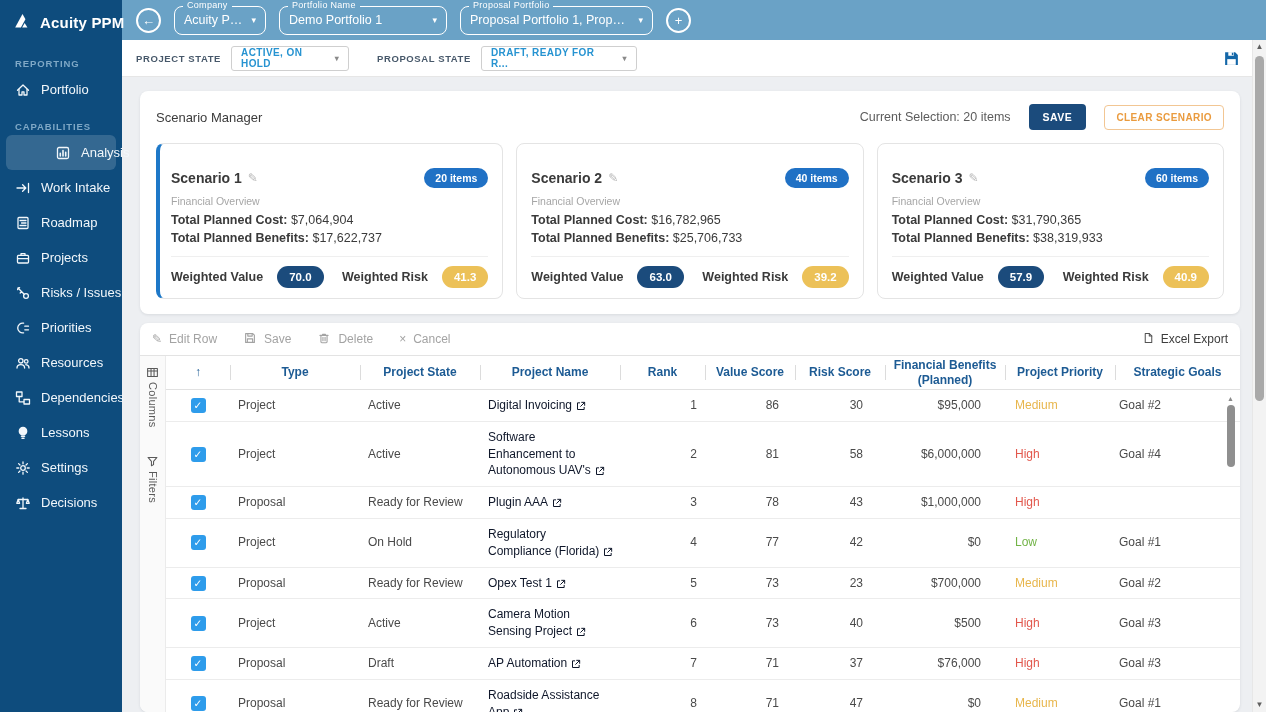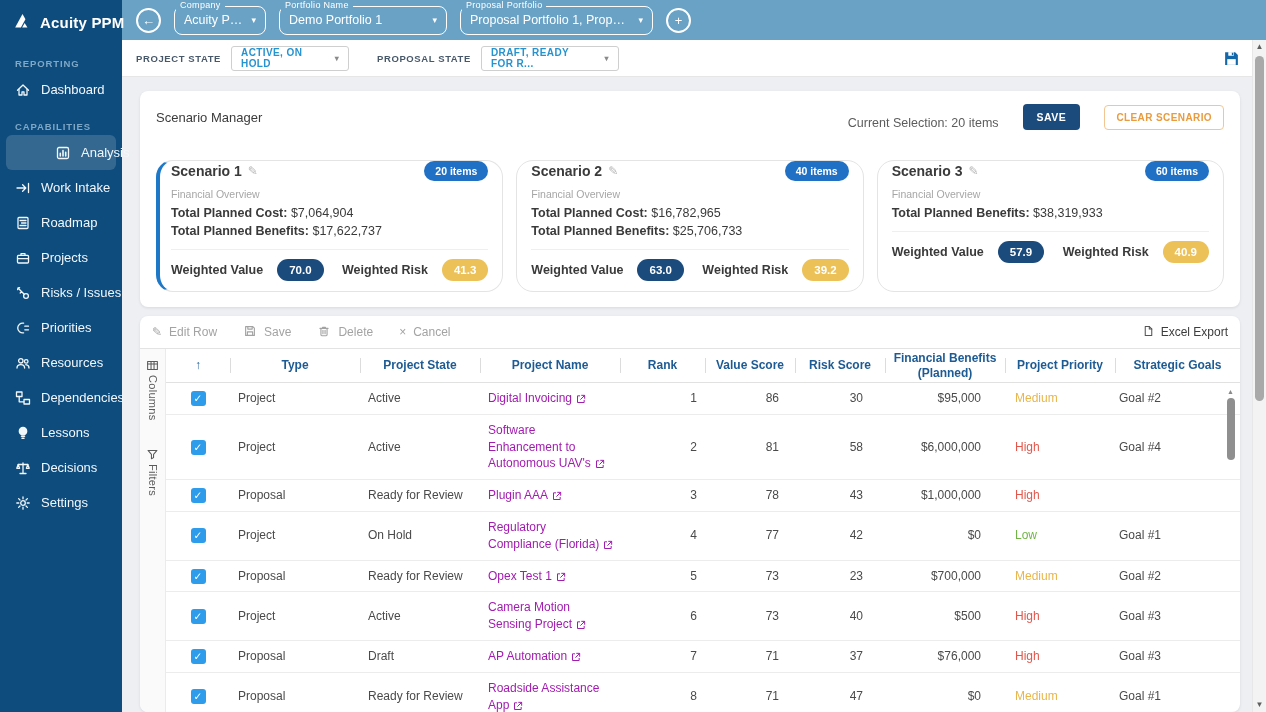--- a/index.html
+++ b/index.html
@@ -12,21 +12,21 @@
   .side-section { font-size:9.5px; font-weight:bold; letter-spacing:.9px; color:#7fa8c6; margin:14px 0 3px 15px; }
   .side-item { height:35px; display:flex; align-items:center; gap:10px; padding:0 8px; margin:0 6px; border-radius:6px; font-size:13px; color:#f2f7fb; cursor:pointer; white-space:nowrap; }
   .side-item.active { background:rgba(255,255,255,.16);padding-left:48px; }
   .side-item .ic { width:17px; height:17px; flex:0 0 17px; display:flex; align-items:center; justify-content:center; }
   .side-item svg { width:16px; height:16px; }
 
   
   .topbar { position:absolute; left:122px; top:0; right:0; height:40px; background:#6aa2c6; display:flex; align-items:center; padding:0 14px; gap:13px; z-index:4; }
   .circle-btn { width:25px; height:25px; border:2px solid #fff; border-radius:50%; color:#fff; display:flex; align-items:center; justify-content:center; font-size:13px; line-height:1; cursor:pointer; flex:0 0 auto; }
   .osel { position:relative; height:29px; border:1.5px solid #fff; border-radius:8px; color:#fff; display:flex; align-items:center; padding:0 9px; font-size:12.5px; cursor:pointer; }
-  .osel .flabel { position:absolute; top:-7px; left:1px; font-size:9px; background:#6aa2c6; padding:0 4px; color:#fff; letter-spacing:.3px; }
+  .osel .flabel { position:absolute; top:-7px; left:8px; font-size:9px; background:#6aa2c6; padding:0 4px; color:#fff; letter-spacing:.3px; }
   .osel .val { white-space:nowrap; overflow:hidden; text-overflow:ellipsis; }
   .osel .caret { margin-left:auto; padding-left:8px; font-size:9px; }
   .topbar-right { margin-left:auto; display:flex; align-items:center; gap:12px; }
   .bell-wrap { position:relative; width:22px; height:22px; color:#fff; }
   .bell-badge { position:absolute; top:-7px; left:9px; background:#e5473d; color:#fff; font-size:8.5px; font-weight:bold; border-radius:8px; padding:2px 4px; }
   .avatar { width:30px; height:30px; border-radius:50%; overflow:hidden; background:linear-gradient(#d5e2ec,#b9cad7); flex:0 0 30px; }
   .user-name { color:#fff; font-size:13.5px; }
 
   
   .filterbar { position:absolute; left:122px; top:40px; right:0; height:37px; background:#fff; border-bottom:1px solid #e6e6e6; display:flex; align-items:center; padding-left:14px; gap:10px; z-index:3; }
@@ -34,26 +34,26 @@
   .flt-select { height:25px; border:1px solid #cfcfcf; border-radius:3px; display:flex; align-items:center; padding:0 9px; gap:18px; font-size:10px; font-weight:bold; letter-spacing:.4px; color:#2693d1; cursor:pointer; }
   .flt-select .caret { color:#8a8a8a; font-size:8px; }
   .fb-save { position:absolute; right:26px; top:10px; width:17px; height:17px; color:#1467a8; cursor:pointer; }
 
   
   .main { position:absolute; left:122px; top:77px; right:0; bottom:0; padding:14px 26px 0 18px; display:flex; flex-direction:column; overflow:hidden; }
   .panel { background:#fff; border-radius:8px; box-shadow:0 1px 3px rgba(30,40,60,.1); }
   .panel1 { padding:13px 16px 15px; }
   .sm-head { display:flex; align-items:center; margin-bottom:13px; }
   .sm-title { font-size:13px; color:#3b3b3b; }
-  .sm-right { margin-left:auto; display:flex; align-items:flex-end; gap:24px; }
+  .sm-right { margin-left:auto; display:flex; align-items:center; gap:18px; }
   .cur-sel { font-size:12.5px; color:#5c5c5c; }
   .btn-save { background:#1b4b7c; color:#fff; font-size:10.5px; font-weight:bold; letter-spacing:.5px; border:none; border-radius:4px; padding:7px 14px; cursor:pointer; }
   .btn-clear { background:#fff; color:#ea9b3e; font-size:10px; font-weight:bold; letter-spacing:.4px; border:1px solid #f2c693; border-radius:4px; padding:6px 11px; cursor:pointer; }
   .cards { display:flex; gap:13px; }
-  .scard { flex:1; border:1px solid #e4e4e4; border-radius:17px; padding:0 14px 10px;margin-top:17px; }
+  .scard { flex:1; border:1px solid #e4e4e4; border-radius:8px; padding:24px 14px 10px; }
   .scard.selected { border-left:4px solid #1e78c8; padding-left:11px; }
   .sc-titlerow { display:flex; align-items:center; }
   .sc-name { font-size:14px; font-weight:bold; color:#3a3a3a; }
   .sc-pencil { color:#b5b5b5; font-size:12px; margin-left:6px; cursor:pointer; }
   .sc-badge { margin-left:auto; background:#2071c5; color:#fff; font-size:10.5px; font-weight:bold; border-radius:11px; padding:4px 11px; }
   .sc-fin { font-size:10.5px; color:#a6a6a6; margin:7px 0 4px; }
   .sc-line { font-size:12.5px; color:#3a3a3a; line-height:1.45; }
   .sc-line b { font-weight:bold; }
   .sc-foot { display:flex; align-items:center; margin-top:9px; padding-top:9px; border-top:1px solid #efefef; }
   .sc-wlabel { font-size:12.5px; font-weight:bold; color:#3a3a3a; }
@@ -81,21 +81,21 @@
   table.grid { border-collapse:collapse; table-layout:fixed; width:1074px; }
   table.grid th { position:relative; height:33px; font-size:12px; font-weight:bold; color:#1d5b94; text-align:center; border-bottom:1px solid #e1e1e1; padding:2px 4px; line-height:1.2; background:#fff; }
   table.grid th:not(:first-child)::before { content:""; position:absolute; left:0; top:9px; bottom:9px; width:1px; background:#dcdcdc; }
   th.sort-col { color:#2e75b6; font-size:13px; }
   th.goal-col { text-align:left; padding-left:38px; white-space:nowrap; overflow:hidden; }
   table.grid td { font-size:12px; color:#4a4a4a; border-top:1px solid #ececec; padding:7px 8px; vertical-align:middle; line-height:1.4; }
   table.grid tr:first-child td { border-top:none; }
   td.c-center { text-align:center; }
   td.c-right { text-align:right; }
   .cbx { width:15px; height:15px; background:#2e9ceb; border-radius:3px; margin:0 auto; color:#fff; font-size:10.5px; line-height:15px; text-align:center; cursor:pointer; }
-  a.plink { color:#a21caf; text-decoration:none; cursor:pointer; }
+  a.plink { color:#0f172a; text-decoration:none; cursor:pointer; }
   a.plink svg { width:10px; height:10px; margin-left:2px; vertical-align:-1px; }
   
   .inner-sb { position:absolute; top:33px; right:5px; bottom:0; width:9px; }
   .inner-sb .sb-up { color:#8a8a8a; font-size:7px; text-align:center; padding-top:6px; }
   .inner-sb .sb-thumb { width:8px; margin:3px auto 0; height:62px; background:#8f8f8f; border-radius:4px; }
 
   
   .page-sb { position:absolute; right:0; top:40px; bottom:0; width:14px; background:#f3f3f3; border-left:1px solid #e7e7e7; z-index:6; }
   .page-sb .arr { color:#5f5f5f; font-size:8px; text-align:center; height:14px; line-height:14px; cursor:pointer; }
   .page-sb .arr.down { position:absolute; bottom:0; left:0; right:0; }
@@ -114,21 +114,21 @@
   </div>
   <nav id="sidebar-nav">
       <div class="side-section">REPORTING</div>
       <div class="side-item">
         <span class="ic">
           <svg viewBox="0 0 16 16" width="100%" height="100%" fill="none" stroke="currentColor" stroke-width="1.3" stroke-linecap="round" stroke-linejoin="round">
             <path d="M2.5 8.2 8 3l5.5 5.2"></path>
             <path d="M4 7.5V13h3V9.8h2V13h3V7.5"></path>
           </svg>
         </span>
-        <span>Dashboard</span>
+        <span>Portfolio</span>
       </div>
       <div class="side-section">CAPABILITIES</div>
       <div class="side-item active">
         <span class="ic">
           <svg viewBox="0 0 16 16" width="100%" height="100%" fill="none" stroke="currentColor" stroke-width="1.3" stroke-linecap="round" stroke-linejoin="round">
             <rect x="2.5" y="2.5" width="11" height="11" rx="1.5"></rect>
             <path d="M5.3 11V8.4M8 11V5.6M10.7 11V7.2" stroke-width="1.6"></path>
           </svg>
         </span>
         <span>Analysis</span>
@@ -203,34 +203,34 @@
           <svg viewBox="0 0 16 16" width="100%" height="100%" fill="none" stroke="currentColor" stroke-width="1.3" stroke-linecap="round" stroke-linejoin="round">
             <circle cx="8" cy="6.2" r="3.7" fill="currentColor"></circle>
             <path d="M6.5 11.2h3M7 13.2h2" stroke-width="1.5"></path>
           </svg>
         </span>
         <span>Lessons</span>
       </div>
       <div class="side-item">
         <span class="ic">
           <svg viewBox="0 0 16 16" width="100%" height="100%" fill="none" stroke="currentColor" stroke-width="1.3" stroke-linecap="round" stroke-linejoin="round">
+            <circle cx="8" cy="8" r="2.3"></circle>
+            <path d="M8 1.8v2M8 12.2v2M1.8 8h2M12.2 8h2M3.6 3.6 5 5M11 11l1.4 1.4M12.4 3.6 11 5M5 11l-1.4 1.4"></path>
+          </svg>
+        </span>
+        <span>Settings</span>
+      </div>
+      <div class="side-item">
+        <span class="ic">
+          <svg viewBox="0 0 16 16" width="100%" height="100%" fill="none" stroke="currentColor" stroke-width="1.3" stroke-linecap="round" stroke-linejoin="round">
             <path d="M8 3v10M5 13.5h6M3.2 4.5h9.6"></path>
             <path d="M3.2 4.5 1.8 8.3h2.8L3.2 4.5ZM12.8 4.5l-1.4 3.8h2.8l-1.4-3.8Z"></path>
           </svg>
         </span>
         <span>Decisions</span>
-      </div>
-      <div class="side-item">
-        <span class="ic">
-          <svg viewBox="0 0 16 16" width="100%" height="100%" fill="none" stroke="currentColor" stroke-width="1.3" stroke-linecap="round" stroke-linejoin="round">
-            <circle cx="8" cy="8" r="2.3"></circle>
-            <path d="M8 1.8v2M8 12.2v2M1.8 8h2M12.2 8h2M3.6 3.6 5 5M11 11l1.4 1.4M12.4 3.6 11 5M5 11l-1.4 1.4"></path>
-          </svg>
-        </span>
-        <span>Settings</span>
       </div>
     </nav>
 </div>
 
 <div class="topbar">
   <div class="circle-btn">←</div>
 
   <div class="osel" style="width:92px">
     <span class="flabel">Company</span>
     <span class="val">Acuity PPM</span>
@@ -253,21 +253,21 @@
 
 </div>
 
 <div class="filterbar">
   <span class="flt-label">PROJECT STATE</span>
   <div class="flt-select" style="width:118px">
     <span>ACTIVE, ON HOLD</span>
     <span class="caret">▾</span>
   </div>
   <span class="flt-label" style="margin-left:18px">PROPOSAL STATE</span>
-  <div class="flt-select" style="width:138px">
+  <div class="flt-select" style="width:156px">
     <span>DRAFT, READY FOR R...</span>
     <span class="caret">▾</span>
   </div>
   <span class="fb-save"><svg viewBox="0 0 16 16" width="100%" height="100%">
         <path d="M2 2h9.4L14 4.6V14H2Z" fill="currentColor"></path>
         <rect x="5" y="2" width="5.2" height="3.4" fill="#fff"></rect>
         <rect x="8.3" y="2.6" width="1.4" height="2.2" fill="currentColor"></rect>
         <rect x="4" y="8.6" width="8" height="5.4" fill="#fff"></rect>
       </svg></span>
 </div>
@@ -316,20 +316,21 @@
        <span class="pill amber2" style="background:#ecc158">39.2</span>
      </div>
         </div>
         <div class="scard">
           <div class="sc-titlerow">
        <span class="sc-name">Scenario 3</span>
        <span class="sc-pencil">✎</span>
        <span class="sc-badge">60 items</span>
      </div>
      <div class="sc-fin">Financial Overview</div>
+     <div class="sc-line"><b>Total Planned Cost:</b> $31,790,365</div>
      <div class="sc-line"><b>Total Planned Benefits:</b> $38,319,933</div>
      <div class="sc-foot">
        <span class="sc-wlabel">Weighted Value</span>
        <span class="pill navy">57.9</span>
        <span class="risk-label">Weighted Risk</span>
        <span class="pill amber2" style="background:#ecc158">40.9</span>
      </div>
         </div>
       </div>
   </div>

